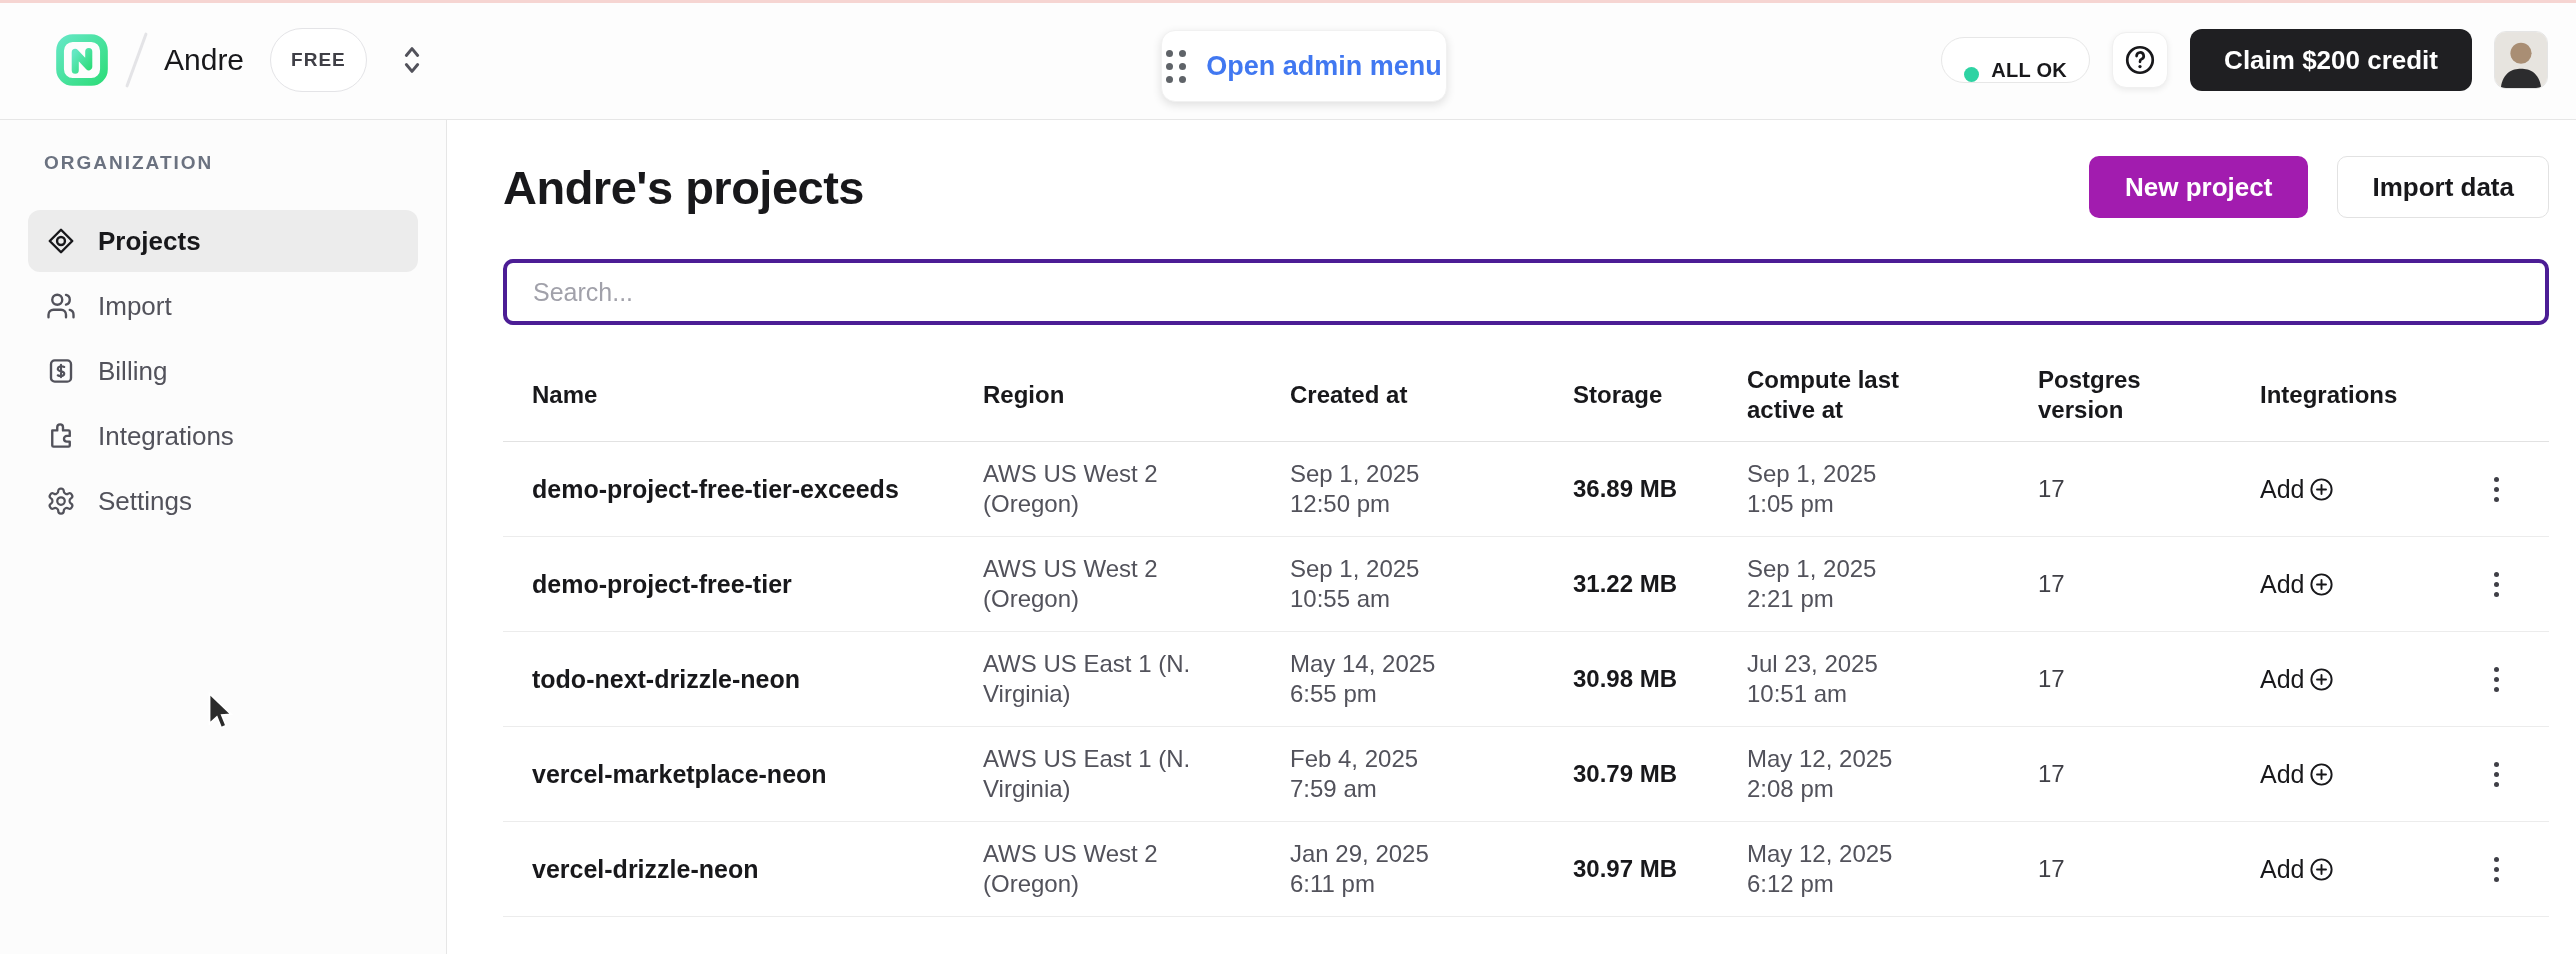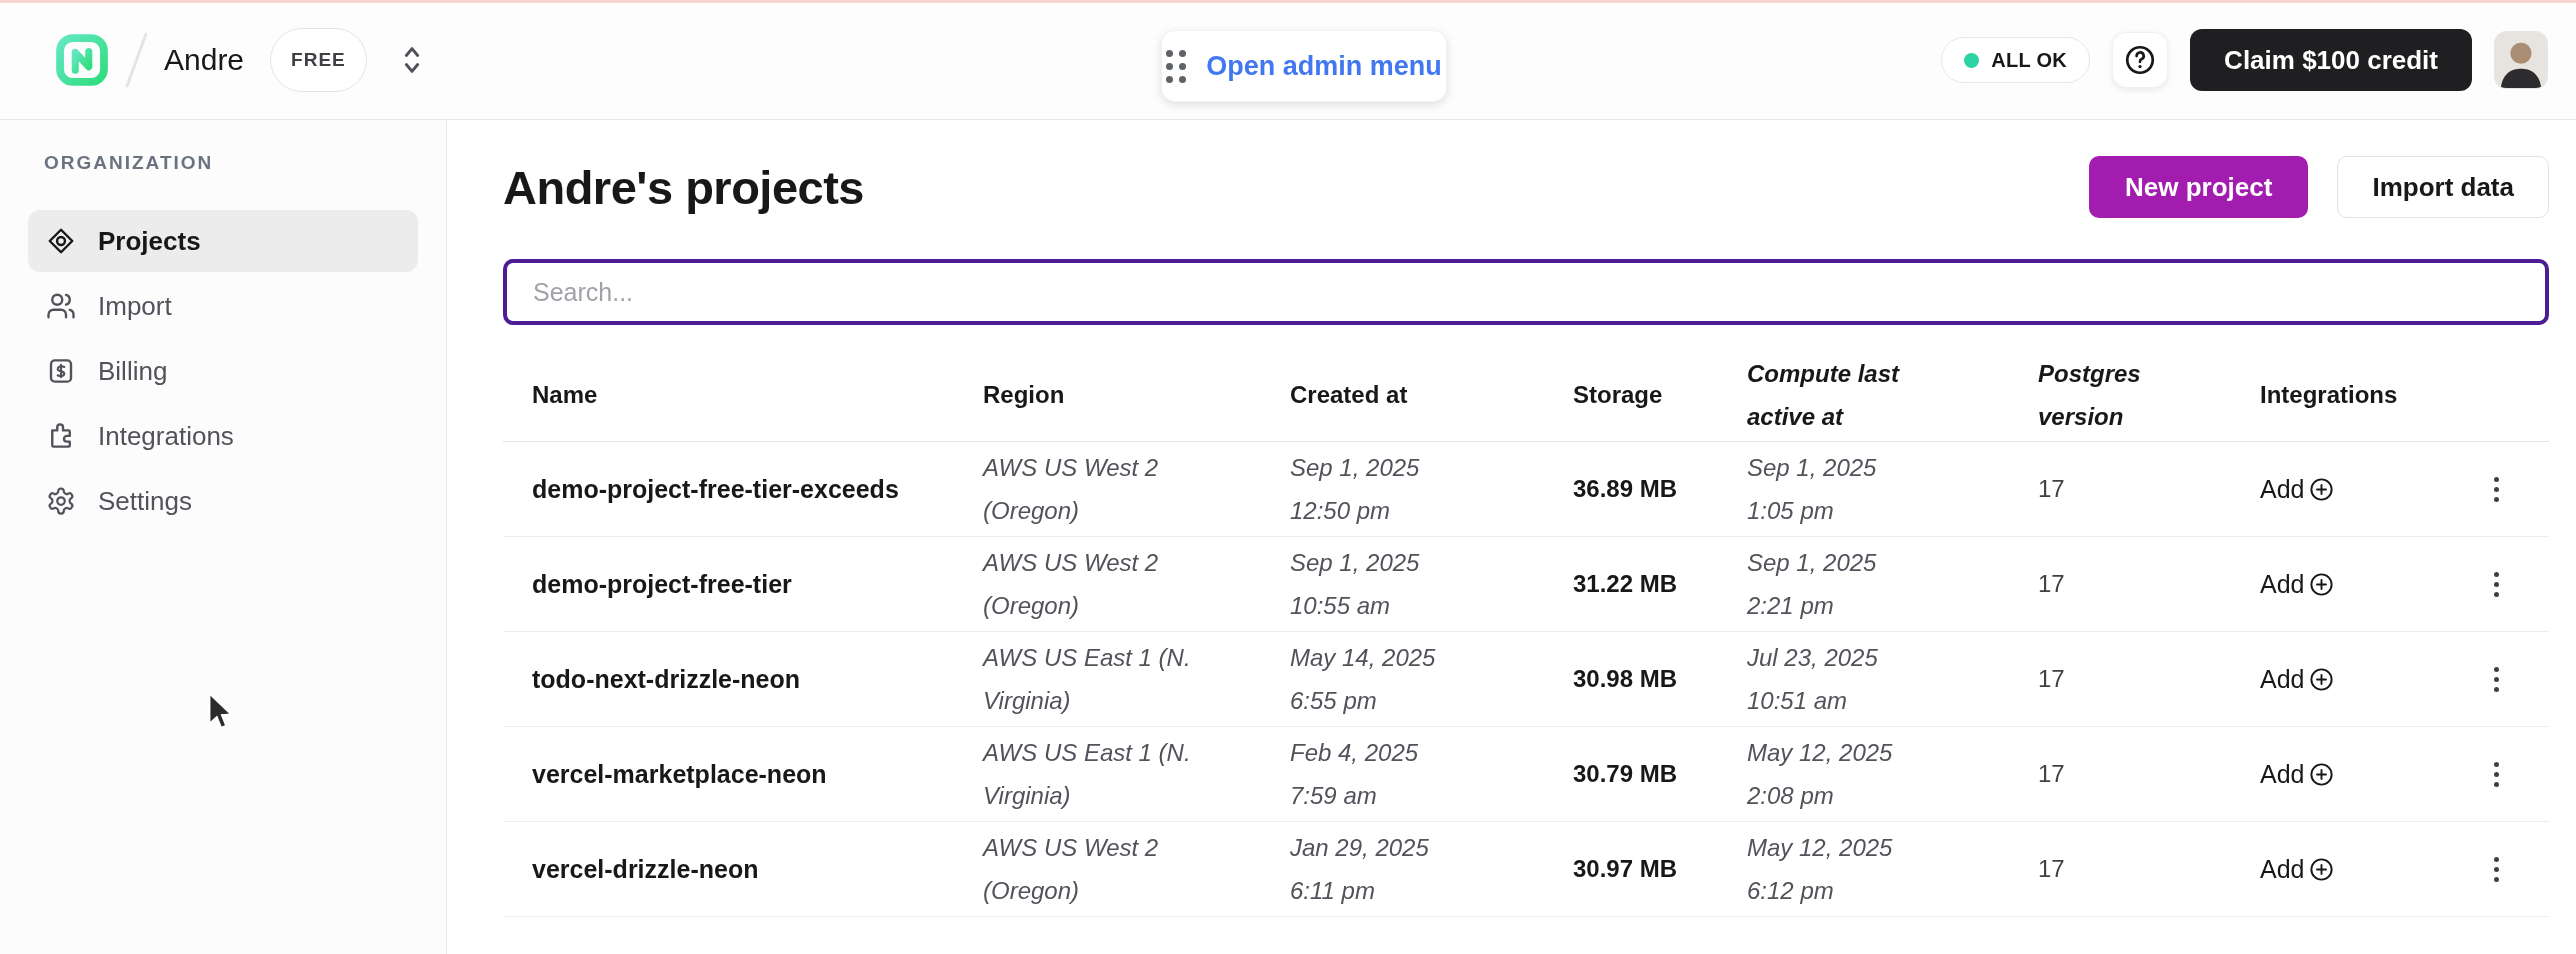--- a/index.html
+++ b/index.html
@@ -29,21 +29,21 @@
     background:#ffffff; border:1px solid #f1f1f1; border-radius:14px;
     box-shadow:0 3px 10px rgba(0,0,0,0.12); display:flex; align-items:center;
     justify-content:center; gap:20px; cursor:pointer; }
   .dots6 { display:grid; grid-template-columns:7px 7px; grid-auto-rows:7px;
     gap:6px; }
   .dots6 i { width:7px; height:7px; border-radius:50%; background:#5f6368; }
   .admin-btn span { font-size:27px; font-weight:600; color:#4178f1; }
 
   .top-right { position:absolute; right:28px; top:0; height:120px;
     display:flex; align-items:center; }
-  .status-pill { display:flex; align-items:center; gap:12px;
+  .status-pill { display:flex; align-items:flex-end; gap:12px;
     border:1.5px solid #e7e7e7; background:#fff; border-radius:993px;
     height:46px; padding:0 22px; cursor:pointer; }
   .status-dot { width:15px; height:15px; border-radius:50%; background:#2ed3a3; }
   .status-pill b { font-size:20px; font-weight:700; color:#18181b; letter-spacing:0.3px; }
   .help-btn { width:56px; height:56px; margin-left:22px; background:#fff;
     border:1px solid #f0f0f0; border-radius:14px;
     box-shadow:0 2px 6px rgba(0,0,0,0.08); display:flex; align-items:center;
     justify-content:center; cursor:pointer; }
   .claim-btn { height:62px; margin-left:22px; padding:0 34px; background:#1f1f22;
     color:#fff; border:none; border-radius:12px; font-size:26px; font-weight:600;
@@ -84,21 +84,21 @@
   
   .table { margin-top:23px; }
   .trow { display:grid;
     grid-template-columns:480px 307px 283px 174px 291px 222px 1fr;
     align-items:center; }
   .thead { height:94px; border-bottom:1px solid #e2e2e2; }
   .thead .cell { font-size:24px; font-weight:600; color:#18181b; line-height:31px; }
   .drow { height:95px; border-bottom:1px solid #ececec; }
   .cell { padding-right:12px; }
   .cell:first-child { padding-left:29px; }
-  .cell .wrap { display:inline-block; line-height:43px;font-style:italic; }
+  .cell .wrap { display:inline-block; line-height:30px; }
   .w-region { max-width:227px; }
   .w-date { max-width:169px; }
   .w-head-compute { max-width:161px; }
   .w-head-pg { max-width:111px; }
   .c-name { font-size:25px; font-weight:700; color:#18181b; }
   .c-dim { font-size:24px; color:#52525b; }
   .c-storage { font-size:24px; font-weight:700; color:#18181b; }
   .c-pg { font-size:24px; color:#3f3f46; }
   .c-int { display:flex; align-items:center; justify-content:space-between;
     padding-right:42px; }
@@ -156,21 +156,21 @@
       <span class="status-dot"></span>
       <b>ALL OK</b>
     </div>
     <div class="help-btn">
       <svg width="34" height="34" viewBox="0 0 24 24" fill="none" stroke="#18181b" stroke-width="1.9">
         <circle cx="12" cy="12" r="9"></circle>
         <path d="M9.6 9.2a2.5 2.5 0 1 1 3.4 2.33c-.7.28-1 .82-1 1.47v.3" stroke-linecap="round"></path>
         <circle cx="12" cy="16.6" r="1.15" fill="#18181b" stroke="none"></circle>
       </svg>
     </div>
-    <button class="claim-btn">Claim $100 credit</button>
+    <button class="claim-btn">Claim $200 credit</button>
     <svg class="avatar" viewBox="0 0 54 58">
       <rect width="54" height="58" fill="#e7e4df"></rect>
       <circle cx="27" cy="22" r="11" fill="#a98e74"></circle>
       <path d="M6 58 C8 42 18 38 27 38 C36 38 46 42 48 58 Z" fill="#2c2c2e"></path>
     </svg>
   </div>
 </header>
 
 <div class="body-row">
   <aside class="sidebar">

